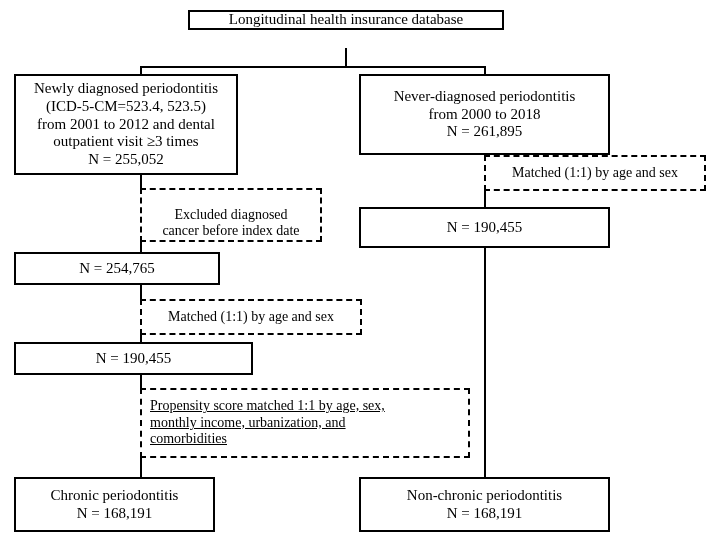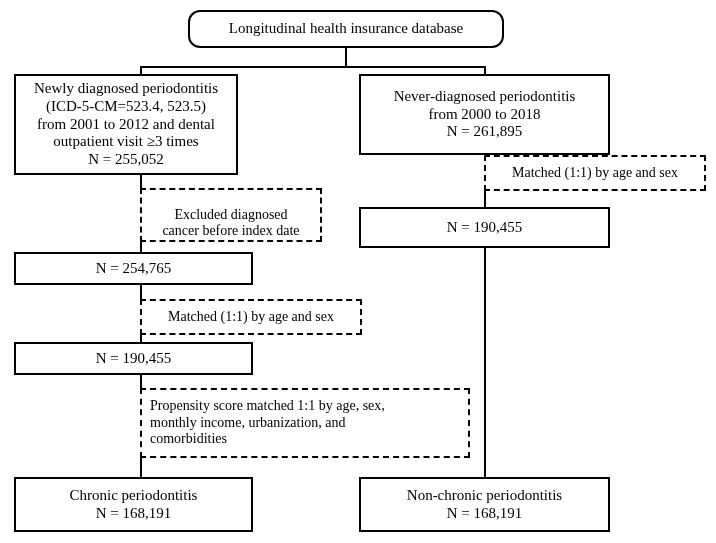--- a/index.html
+++ b/index.html
@@ -33,20 +33,21 @@
     z-index: 3;
   }
   .box.dashed {
     border: 2px dashed #000000;
     font-size: 14px;
   }
   .box.dashed.leftal {
     align-items: flex-start;
     text-align: left;
     padding-left: 8px;
+    text-decoration: underline;
   }
   .line {
     position: absolute;
     background: #000000;
     z-index: 1;
   }
   .vline { width: 2px; }
   .hline { height: 2px; }
   .ln { display: block; }
 </style>
@@ -66,21 +67,21 @@
   <div class="line vline" style="left:140px; top:175px; height:77px;"></div>
   <div class="line vline" style="left:140px; top:285px; height:57px;"></div>
   <div class="line vline" style="left:140px; top:375px; height:102px;"></div>
 
   <div class="line hline" style="left:140px; top:215px; width:2px;"></div>
   <div class="line hline" style="left:140px; top:317px; width:2px;"></div>
 
   <div class="line vline" style="left:484px; top:141px; height:66px;"></div>
   <div class="line vline" style="left:484px; top:248px; height:229px;"></div>
 
-  <div class="box" style="left:188px; top:10px; width:316px; height:38px;border-radius:12px;">
+  <div class="box" style="left:188px; top:10px; width:316px; height:20px;">
     <span class="ln">Longitudinal health insurance database</span>
   </div>
 
   <div class="box" style="left:14px; top:74px; width:224px; height:101px;">
     <span class="ln">Newly diagnosed periodontitis</span>
     <span class="ln">(ICD-5-CM=523.4, 523.5)</span>
     <span class="ln">from 2001 to 2012 and dental</span>
     <span class="ln">outpatient visit ≥3 times</span>
     <span class="ln">N = 255,052</span>
   </div>
@@ -93,21 +94,21 @@
 
   <div class="box dashed" style="left:140px; top:188px; width:182px; height:54px;justify-content:flex-end;">
     <span class="ln">Excluded diagnosed</span>
     <span class="ln">cancer before index date</span>
   </div>
 
   <div class="box dashed" style="left:484px; top:155px; width:222px; height:36px;">
     <span class="ln">Matched (1:1) by age and sex</span>
   </div>
 
-  <div class="box" style="left:14px; top:252px; width:239px; height:33px;">
+  <div class="box" style="left:14px; top:252px; width:206px; height:33px;">
     <span class="ln">N = 254,765</span>
   </div>
 
   <div class="box" style="left:359px; top:207px; width:251px; height:41px;">
     <span class="ln">N = 190,455</span>
   </div>
 
   <div class="box dashed" style="left:140px; top:299px; width:222px; height:36px;">
     <span class="ln">Matched (1:1) by age and sex</span>
   </div>
@@ -115,21 +116,21 @@
   <div class="box" style="left:14px; top:342px; width:239px; height:33px;">
     <span class="ln">N = 190,455</span>
   </div>
 
   <div class="box dashed leftal" style="left:140px; top:388px; width:330px; height:70px;">
     <span class="ln">Propensity score matched 1:1 by age, sex,</span>
     <span class="ln">monthly income, urbanization, and</span>
     <span class="ln">comorbidities</span>
   </div>
 
-  <div class="box" style="left:14px; top:477px; width:239px; height:55px;">
+  <div class="box" style="left:14px; top:477px; width:201px; height:55px;">
     <span class="ln">Chronic periodontitis</span>
     <span class="ln">N = 168,191</span>
   </div>
 
   <div class="box" style="left:359px; top:477px; width:251px; height:55px;">
     <span class="ln">Non-chronic periodontitis</span>
     <span class="ln">N = 168,191</span>
   </div>
 
 </div>

